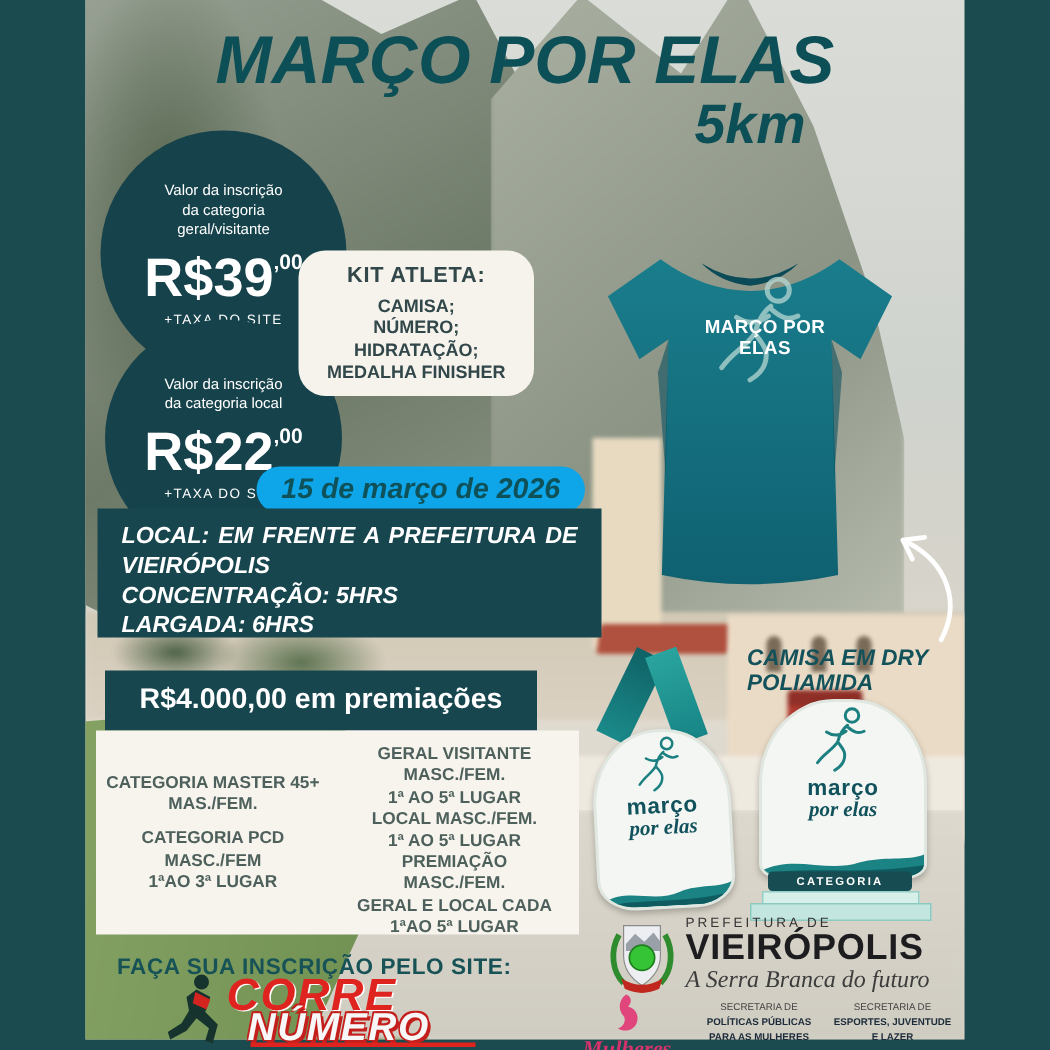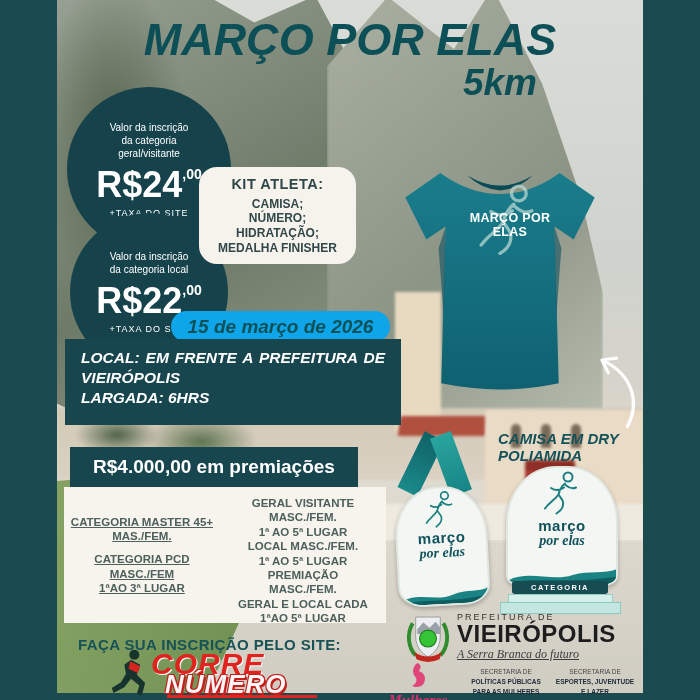--- a/index.html
+++ b/index.html
@@ -72,21 +72,21 @@
         font-style:italic;color:#0f5158;}
   #localbox{left:65px;top:339px;width:336px;height:86px;background:#17464e;color:#fff;
         padding:9px 16px;box-sizing:border-box;font-weight:bold;font-style:italic;font-size:15.5px;line-height:1.28;}
   #localbox .just{text-align:justify;}
 
   
   #awards-header{left:70px;top:447px;width:288px;height:40px;background:#17464e;color:#fff;
         display:flex;align-items:center;justify-content:center;font-size:19px;font-weight:bold;}
   #awards-box{left:64px;top:487px;width:322px;height:136px;background:#f7f4ed;display:flex;
         color:#4d605c;font-weight:bold;font-size:11.5px;line-height:1.25;text-align:center;}
-  #awards-left{width:49%;display:flex;flex-direction:column;justify-content:center;gap:9px;padding:4px 2px;text-decoration:underline;}
+  #awards-left{width:49%;display:flex;flex-direction:column;justify-content:center;gap:9px;padding:4px 2px;}
   #awards-right{width:51%;display:flex;flex-direction:column;justify-content:space-between;padding:9px 4px;}
 
   
   #faca{left:78px;top:636px;font-size:15px;font-weight:bold;color:#175257;letter-spacing:.4px;}
   #corre-logo{left:105px;top:650px;width:225px;height:48px;}
   #corre-runner{left:0;top:-2px;width:52px;height:50px;}
   #corre-word1{left:46px;top:-3px;font-size:30px;font-weight:bold;font-style:italic;color:#df231f;
         letter-spacing:1px;text-shadow:1px 1px 0 #fff;}
   #corre-word2{left:60px;top:19px;font-size:26px;font-weight:bold;font-style:italic;color:#f7f7f7;
         letter-spacing:1px;text-shadow:-1px -1px 0 #c41f1c,1px -1px 0 #c41f1c,-1px 1px 0 #c41f1c,2px 2px 0 #c41f1c;}
@@ -110,21 +110,21 @@
   #trophy-band{left:512px;top:581px;width:96px;height:13px;background:#174d52;border-radius:3px;
         color:#fff;font-size:7.5px;font-weight:bold;letter-spacing:1.5px;display:flex;align-items:center;justify-content:center;}
   #base1{left:508px;top:594px;width:103px;height:8px;background:#d6efe9;border:1px solid #93cfc6;}
   #base2{left:500px;top:602px;width:119px;height:10px;background:#c3e7e0;border:1px solid #8cc9bf;}
 
   
   #pref{left:405px;top:612px;width:215px;height:50px;display:flex;align-items:center;gap:6px;}
   #crest{width:46px;height:50px;flex:0 0 auto;}
   #pref-line1{font-size:9px;letter-spacing:2px;color:#333;line-height:1;}
   #pref-name{font-size:24px;font-weight:800;color:#1d1d1f;line-height:1.02;letter-spacing:.5px;}
-  #pref-tag{font-family:"Liberation Serif",serif;font-style:italic;font-size:12px;color:#3c3c3c;line-height:1.2;text-decoration:underline;}
+  #pref-tag{font-family:"Liberation Serif",serif;font-style:italic;font-size:16px;color:#3c3c3c;line-height:1.2;}
   #mulheres{left:377px;top:659px;width:82px;display:flex;align-items:center;gap:2px;flex-direction:column;}
   #mulheres-fig{width:20px;height:32px;flex:0 0 auto;}
   #mulheres-name{font-family:"Liberation Serif",serif;font-style:italic;font-weight:bold;font-size:15px;color:#d6336c;line-height:1;}
   #mulheres-sub{font-size:6px;color:#d6336c;letter-spacing:1px;}
   .sec{position:absolute;top:667px;text-align:center;color:#1c2b3a;font-size:6.5px;line-height:1.5;font-weight:bold;}
   .sec .sec-top{font-weight:normal;color:#444;}
   #sec1{left:460px;width:92px;}
   #sec2{left:552px;width:86px;}
 </style>
 </head>
@@ -160,21 +160,21 @@
     <div id="pave" class="scenery"></div>
   </div>
 
   <div id="title" class="abs">MARÇO POR ELAS</div>
   <div id="subtitle" class="abs">5km</div>
 
   <div id="circle1" class="abs circle">
     <div class="c-label pre">Valor da inscrição
 da categoria
 geral/visitante</div>
-    <div class="c-price"><span>R$24</span><sup>,00</sup></div>
+    <div class="c-price"><span>R$39</span><sup>,00</sup></div>
     <div class="c-note">+TAXA DO SITE</div>
   </div>
   <div id="circle2" class="abs circle">
     <div class="c-label pre">Valor da inscrição
 da categoria local</div>
     <div class="c-price"><span>R$22</span><sup>,00</sup></div>
     <div class="c-note">+TAXA DO SITE</div>
   </div>
 
   <div id="kitbox" class="abs">
@@ -205,20 +205,21 @@
   <svg id="arrow" class="abs" viewBox="0 0 60 90">
     <path d="M48 84 C62 58 54 28 22 12" stroke="#fff" stroke-width="3.5" fill="none" stroke-linecap="round"></path>
     <path d="M36 9 L20 11 L27 25" stroke="#fff" stroke-width="3.5" fill="none" stroke-linecap="round" stroke-linejoin="round"></path>
   </svg>
   <div id="camisa-note" class="abs pre">CAMISA EM DRY
 POLIAMIDA</div>
 
   <div id="datepill" class="abs">15 de março de 2026</div>
   <div id="localbox" class="abs">
     <div class="just">LOCAL: EM FRENTE A PREFEITURA DE VIEIRÓPOLIS</div>
+    <div>CONCENTRAÇÃO: 5HRS</div>
     <div>LARGADA: 6HRS</div>
   </div>
 
   <div id="awards-header" class="abs">R$4.000,00 em premiações</div>
   <div id="awards-box" class="abs">
     <div id="awards-left">
       <div class="pre">CATEGORIA MASTER 45+
 MAS./FEM.</div>
       <div class="pre">CATEGORIA PCD MASC./FEM
 1ªAO 3ª LUGAR</div>

